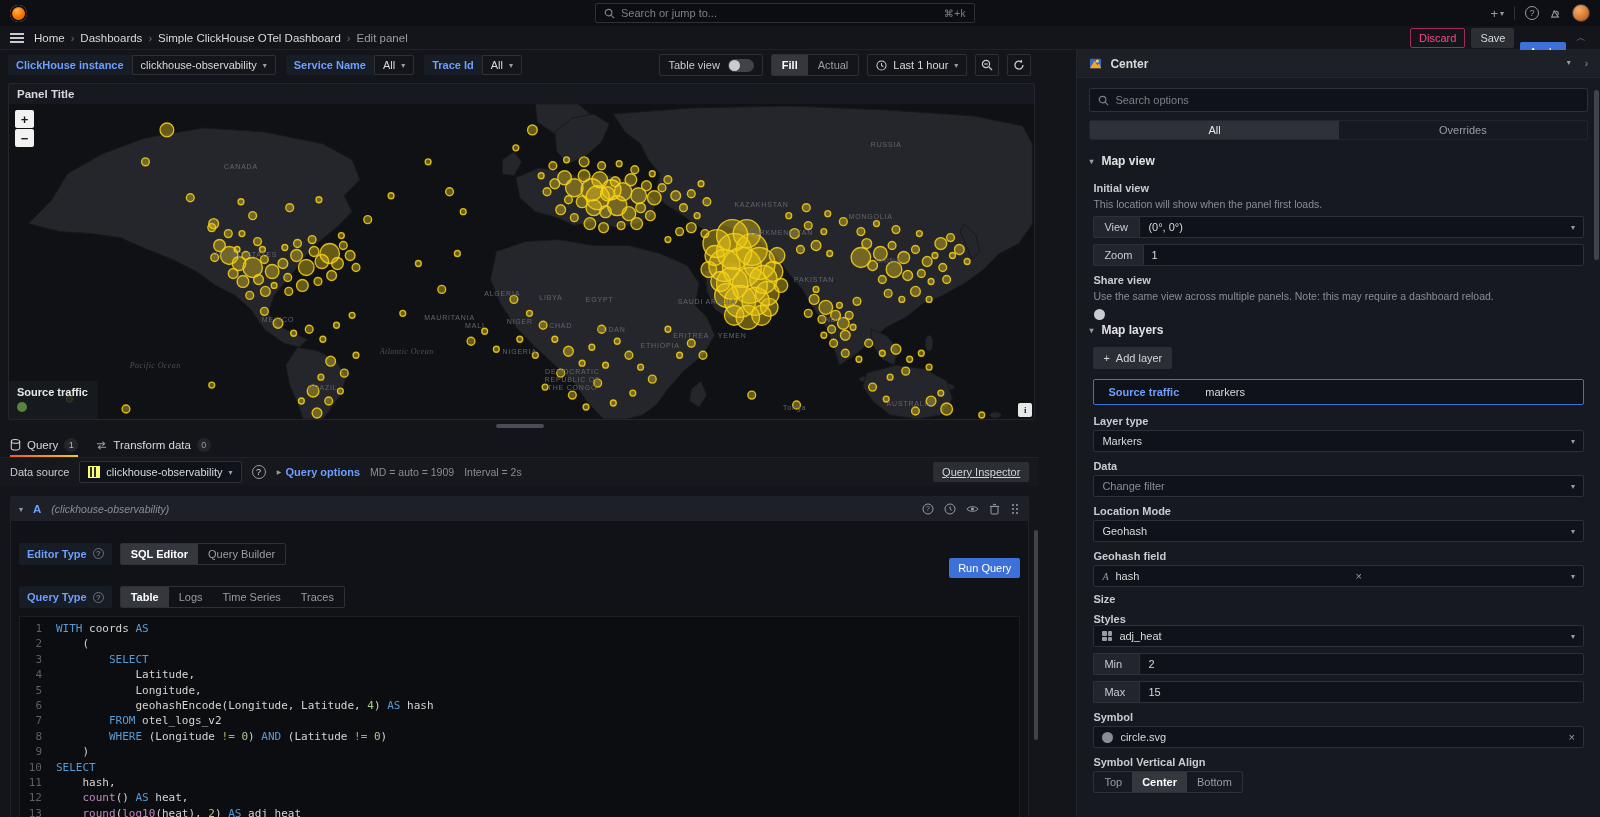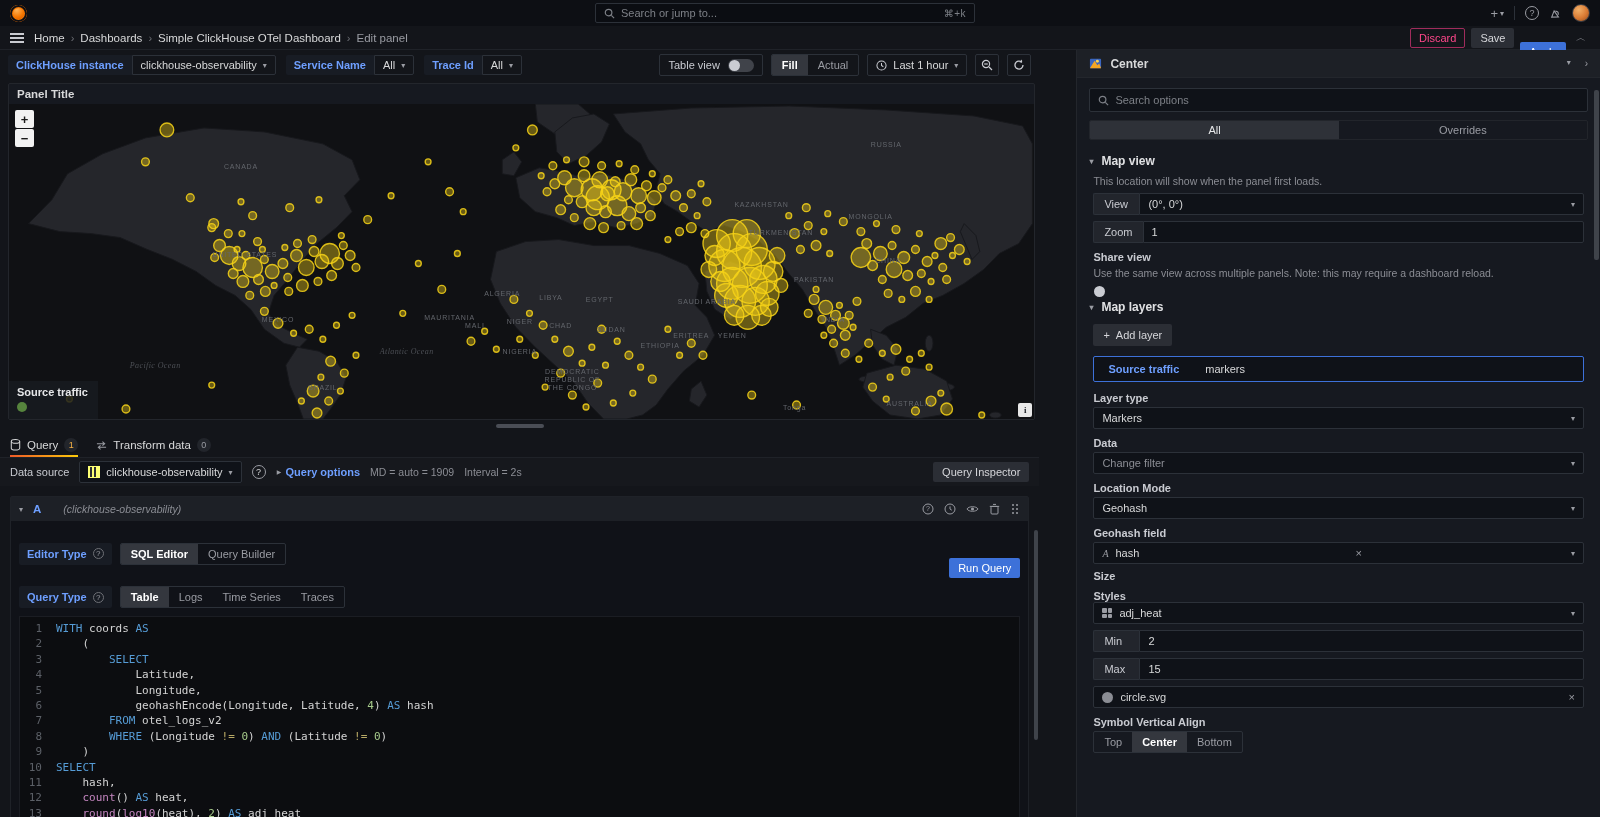--- a/index.html
+++ b/index.html
@@ -80,26 +80,26 @@
   .badge { min-width:14px; height:14px; border-radius:7px; background:#22252b; font-size:9px; display:flex; align-items:center; justify-content:center; padding:0 4px; }
   .badge.orange { color:#f5b044; }
   .badge.gray { color:#9a9ca3; }
   .ds-row { height:28px; display:flex; align-items:center; gap:10px; padding:0 10px; background:#16181d; }
   .ds-label { font-size:11px; color:#c9cbd1; }
   .ds-select { display:flex; align-items:center; gap:6px; border:1px solid #2c3139; background:#0f1218; border-radius:2px; height:22px; padding:0 8px; font-size:11px; cursor:pointer; }
   .ch-icon { width:12px; height:12px; background:#fcff74; position:relative; }
   .ch-icon:before { content:""; position:absolute; left:2px; top:1px; bottom:1px; width:2px; background:#2b2d31; box-shadow:4px 0 0 #2b2d31; }
   .qopts { color:#6e9fff; font-size:11px; font-weight:bold; display:flex; gap:6px; align-items:center; cursor:pointer; }
   .qmeta { color:#8b8d94; font-size:10.5px; }
-  .qinspector { margin-left:auto; }
+  .qinspector { margin-left:auto;text-decoration:underline; }
 
   .query-card { margin:10px 10px 0 10px; border:1px solid #1f2228; border-radius:2px; background:#101218; }
   .qc-header { height:24px; background:#1d2026; display:flex; align-items:center; gap:10px; padding:0 8px; }
   .qc-ref { color:#6e9fff; font-weight:bold; font-size:11.5px; }
-  .qc-ds { color:#8b8d94; font-style:italic; font-size:10.5px;margin-left:12px; }
+  .qc-ds { color:#8b8d94; font-style:italic; font-size:10.5px; }
   .qc-icons { margin-left:auto; display:flex; align-items:center; gap:10px; color:#9a9ca3; }
   .qc-body { padding:8px; }
   .formrow { display:flex; align-items:center; gap:8px; margin-bottom:8px; }
   .label-pill { background:#181c24; color:#6e9fff; font-size:11px; font-weight:bold; height:22px; display:flex; align-items:center; gap:6px; padding:0 8px; border-radius:2px; min-width:86px; }
   .q-circ { width:11px; height:11px; border:1px solid #6e7076; border-radius:50%; color:#9a9ca3; font-size:8px; display:flex; align-items:center; justify-content:center; font-weight:normal; }
   .runquery { margin-left:auto; }
   .code-editor { margin-top:2px; background:#0c0d10; border:1px solid #1b1d23; position:relative; padding:4px 0 8px; font-family:"DejaVu Sans Mono", monospace; font-size:11px; line-height:15.4px; }
   .cl { display:flex; }
   .ln { width:36px; text-align:right; padding-right:14px; color:#5c6067; flex:none; user-select:none; }
   .lc { white-space:pre; color:#d4d4d4; }
@@ -763,20 +763,21 @@
     <div class="opt-tabs">
       <div class="opt-tab sel">All</div>
       <div class="opt-tab">Overrides</div>
     </div>
 
     
     <div class="section-h">
       <span class="caret">▾</span>
         <span>Map view</span>
     </div>
+    <div class="f-label">Initial view</div>
     <div class="f-desc">This location will show when the panel first loads.</div>
     <div class="opt-row">
       <div class="opt-inline-label">View</div>
       <div class="opt-input">
         <span>(0°, 0°)</span>
         <span class="caret">▾</span>
       </div>
     </div>
     <div class="opt-row">
       <div class="opt-inline-label">Zoom</div>
@@ -847,20 +848,21 @@
           <span>2</span>
         </div>
     </div>
     <div class="opt-row">
       <div class="opt-inline-label">Max</div>
       <div class="opt-input">
           <span>15</span>
         </div>
     </div>
 
+    <div class="f-label">Symbol</div>
     <div class="opt-select">
       <span class="sym-circ"></span>
       <span>circle.svg</span>
       <span class="clear-x" style="margin-left:auto">×</span>
     </div>
 
     <div class="f-label">Symbol Vertical Align</div>
     <div class="seg-wrap"><div class="seg-group">
           <button class="seg-btn">Top</button>
           <button class="seg-btn sel">Center</button>

